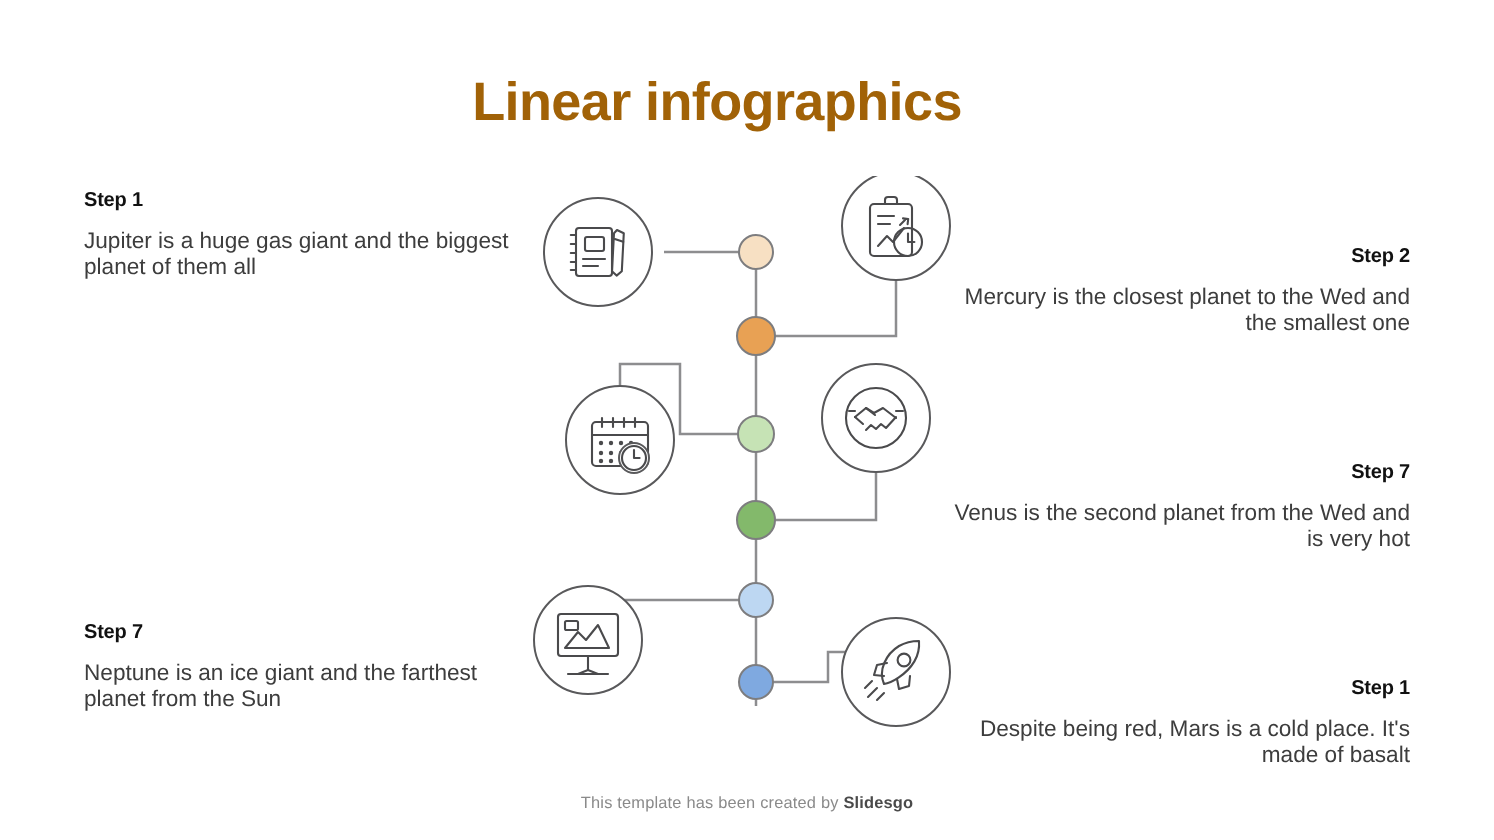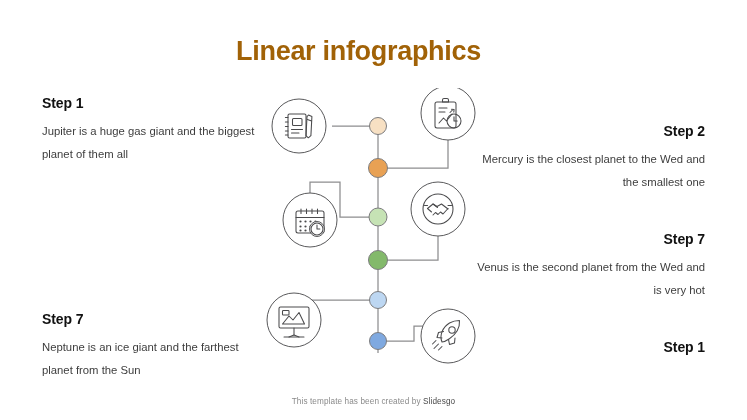--- a/index.html
+++ b/index.html
@@ -39,29 +39,29 @@
 
   
   .step-block {
     position: absolute;
     width: 228px;
   }
   .step-block.left  { left: 42px;  text-align: left; }
   .step-block.right { left: 477px; text-align: right; margin-top: 28px; }
 
   .step-title {
-    font-size: 14px;
+    font-size: 10px;
     font-weight: bold;
     color: #111111;
     margin: 0 0 9px 0;
     letter-spacing: -0.1px;
   }
   .step-desc {
     font-size: 11.3px;
-    line-height: 23px;
+    line-height: 13px;
     color: #3d3d3d;
     margin: 0;
   }
 
   .row1 { top: 95px; }
   .row2 { top: 203px; }
   .row3 { top: 311px; }
 
   
   #diagram {
@@ -84,21 +84,21 @@
   #footer {
     position: absolute;
     bottom: 14px;
     left: 0;
     width: 747px;
     text-align: center;
     font-size: 8.2px;
     color: #8a8a8a;
     letter-spacing: 0.1px;
   }
-  #footer b { color: #4a4a4a; font-weight: normal; }
+  #footer b { color: #4a4a4a; font-weight: bold; }
 </style>
 </head>
 <body>
 
 <div id="slide">
 
   <div id="title">Linear infographics</div>
 
   <div class="step-block left row1">
     <p class="step-title">Step 1</p>
@@ -112,20 +112,21 @@
   <div class="step-block right row1">
     <p class="step-title">Step 2</p>
     <p class="step-desc">Mercury is the closest planet to the Wed and the smallest one</p>
   </div>
   <div class="step-block right row2">
     <p class="step-title">Step 7</p>
     <p class="step-desc">Venus is the second planet from the Wed and is very hot</p>
   </div>
   <div class="step-block right row3">
     <p class="step-title">Step 1</p>
+    <p class="step-desc">Despite being red, Mars is a cold place. It's made of basalt</p>
   </div>
 
   <div id="diagram">
     <svg width="232" height="285" viewBox="0 0 232 285" xmlns="http://www.w3.org/2000/svg">
 
       <path class="connector" d="M 70 38 H 108"></path>
 
       <path class="connector" d="M 116 38 V 265"></path>
 
       <path class="connector" d="M 124 80 H 186 V 52"></path>

